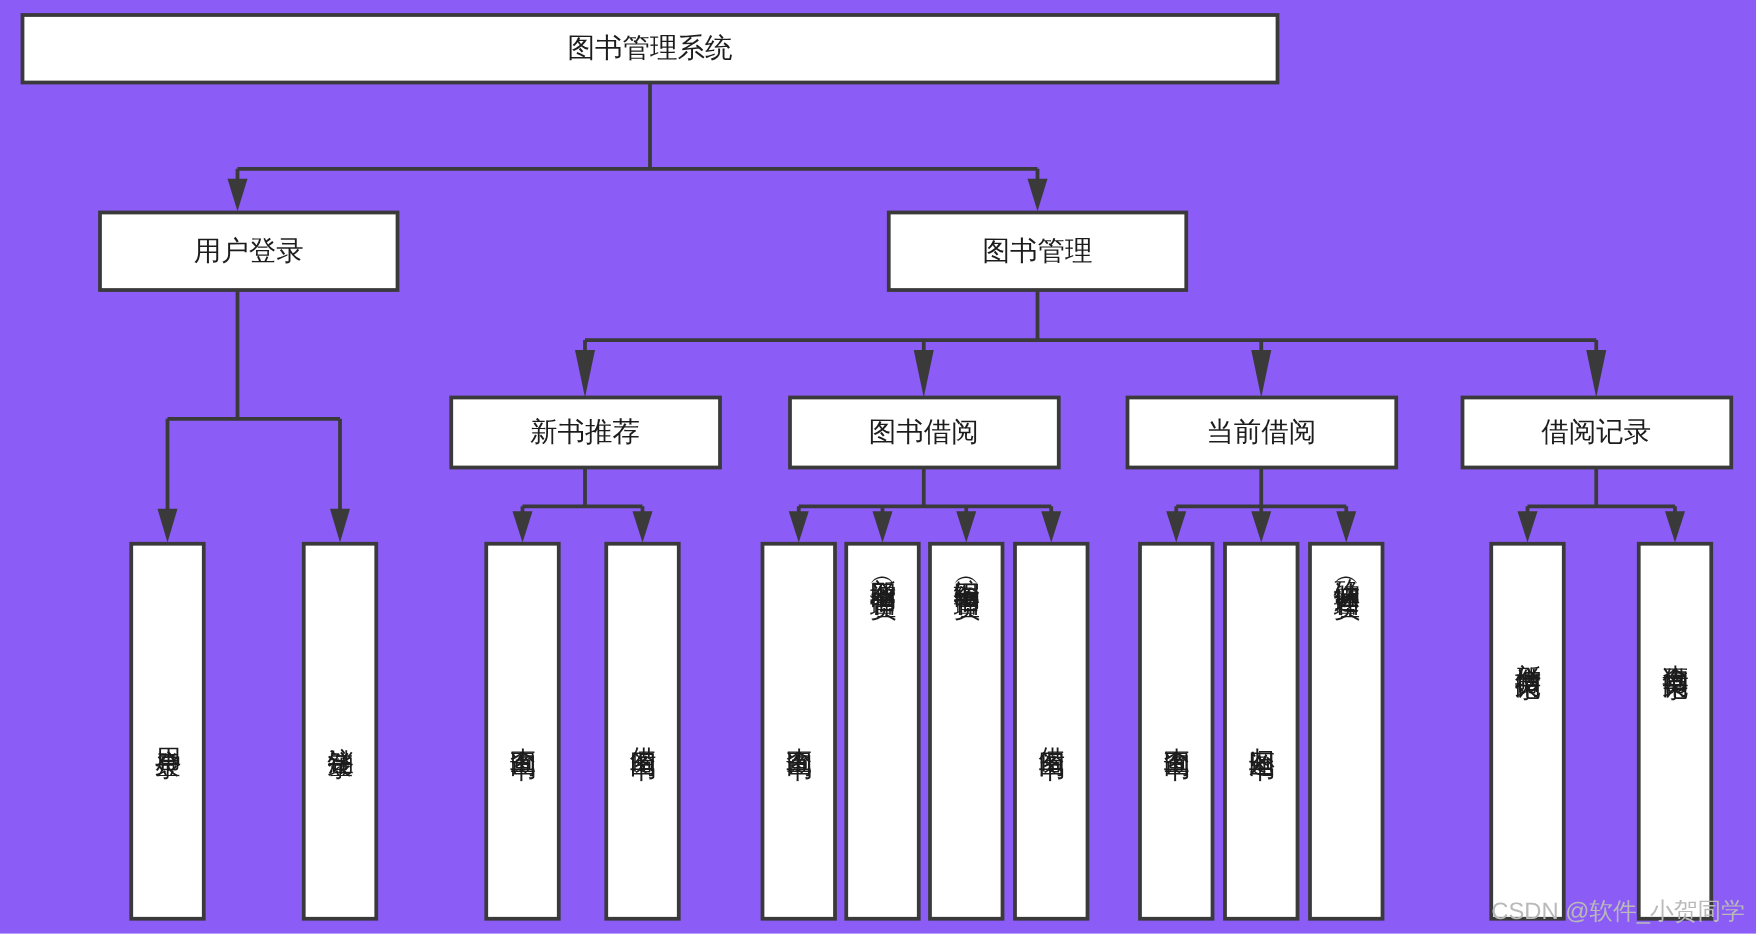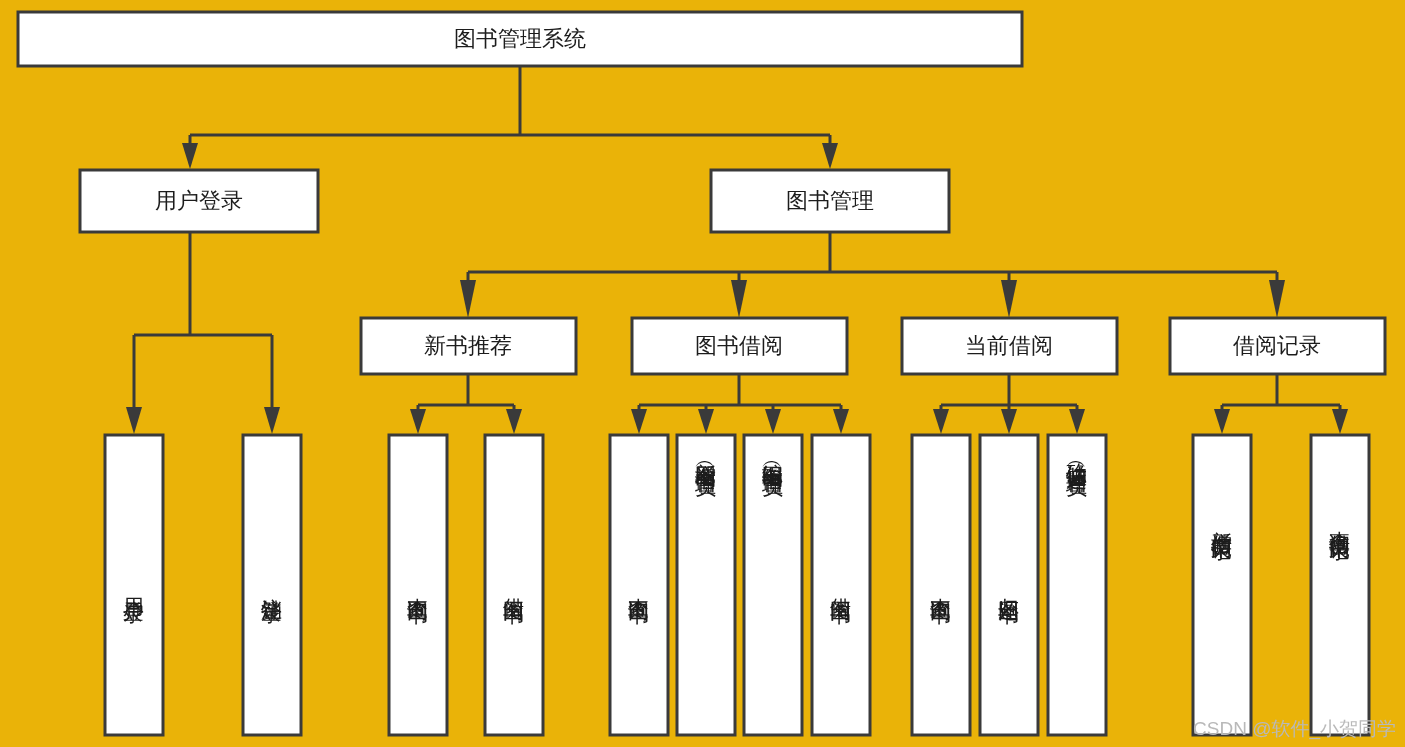--- a/index.html
+++ b/index.html
@@ -10,21 +10,21 @@
   body {
     width: 1405px;
     height: 747px;
     font-family: "Liberation Sans", "DejaVu Sans", sans-serif;
     overflow: hidden;
   }
   #diagram-root {
     position: relative;
     width: 1405px;
     height: 747px;
-    background: #eab308;
+    background: #8b5cf6;
     text-decoration: underline;
   }
   svg.diagram-canvas {
     position: absolute;
     top: 0;
     left: 0;
     width: 1405px;
     height: 747px;
   }
   .node-box {

